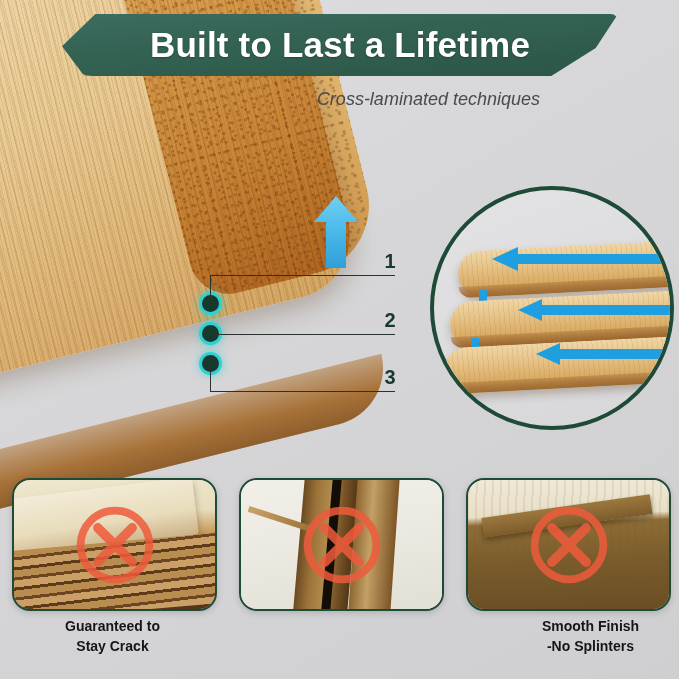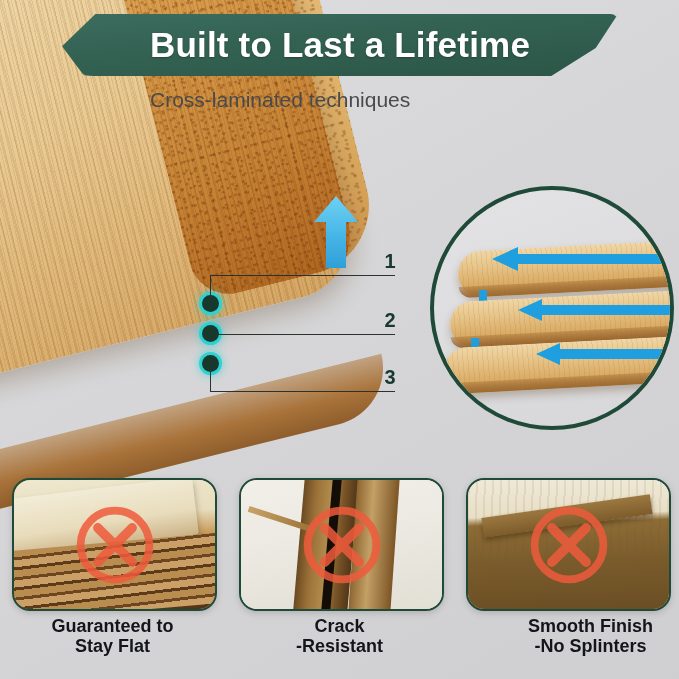--- a/index.html
+++ b/index.html
@@ -92,25 +92,26 @@
     white-space: nowrap;
     text-shadow: 0 1px 2px rgba(0,0,0,0.28);
     text-align: right;
   }
 
   
   .subtitle {
     position: absolute;
     left: 150px; top: 88px;
     width: 390px;
-    text-align: left;
+    text-align: right;
     color: #4a4a4c;
-    font-size: 21px;
+    font-size: 18px;
     line-height: 23px;
     font-weight: 400;
+    font-style: italic;
   }
 
   
   .section-label {
     position: absolute;
     left: 205px; top: 163px;
     width: 290px;
     text-align: center;
     color: #17382c;
     font-size: 21px;
@@ -203,21 +204,21 @@
     left: 50%; top: 50%;
     transform: translate(-50%, -50%);
     width: 86px; height: 86px;
   }
   .caption {
     position: absolute;
     top: 616px;
     width: 201px;
     text-align: center;
     color: #14151a;
-    font-size: 18px;
+    font-size: 14px;
     font-weight: 700;
     line-height: 20px;
   }
 
   
   .ph-flat {
     background:
       linear-gradient(178deg, rgba(255,255,255,0.0) 52%, rgba(60,35,12,0.35) 53%, rgba(255,255,255,0) 56%),
       linear-gradient(176deg, #efe8cf 0%, #e7dcbc 30%, #c89c5c 46%, #8a5c2a 60%, #6d4520 78%, #523318 100%);
   }
@@ -373,39 +374,35 @@
       <div class="ph-flat-board"></div>
       <div class="ph-flat-stack"></div>
     </div>
     <svg class="x-mark" viewBox="0 0 100 100">
       <circle cx="50" cy="50" r="40" fill="none" stroke="#ef5b3c" stroke-width="9" opacity="0.85"></circle>
       <path d="M30 30 L70 70 M70 30 L30 70" stroke="#ef5b3c" stroke-width="11" stroke-linecap="round" opacity="0.85"></path>
     </svg>
   </div>
   <div class="caption" style="left:12px;">
     <div>Guaranteed to</div>
-    <div>Stay Flat</div>
+    <div>Stay Crack</div>
   </div>
 
   <div class="panel" style="left:239px;">
     <div class="panel-photo ph-crack">
       <div class="ph-crack-log"></div>
       <div class="ph-crack-log2"></div>
       <div class="ph-crack-split"></div>
       <div class="ph-crack-stick"></div>
     </div>
     <svg class="x-mark" viewBox="0 0 100 100">
       <circle cx="50" cy="50" r="40" fill="none" stroke="#ef5b3c" stroke-width="9" opacity="0.85"></circle>
       <path d="M30 30 L70 70 M70 30 L30 70" stroke="#ef5b3c" stroke-width="11" stroke-linecap="round" opacity="0.85"></path>
     </svg>
   </div>
-  <div class="caption" style="left:239px;">
-    <div>Crack</div>
-    <div>-Resistant</div>
-  </div>
 
   <div class="panel" style="left:466px;">
     <div class="panel-photo ph-smooth">
       <div class="ph-smooth-plank"></div>
     </div>
     <svg class="x-mark" viewBox="0 0 100 100">
       <circle cx="50" cy="50" r="40" fill="none" stroke="#ef5b3c" stroke-width="9" opacity="0.85"></circle>
       <path d="M30 30 L70 70 M70 30 L30 70" stroke="#ef5b3c" stroke-width="11" stroke-linecap="round" opacity="0.85"></path>
     </svg>
   </div>

